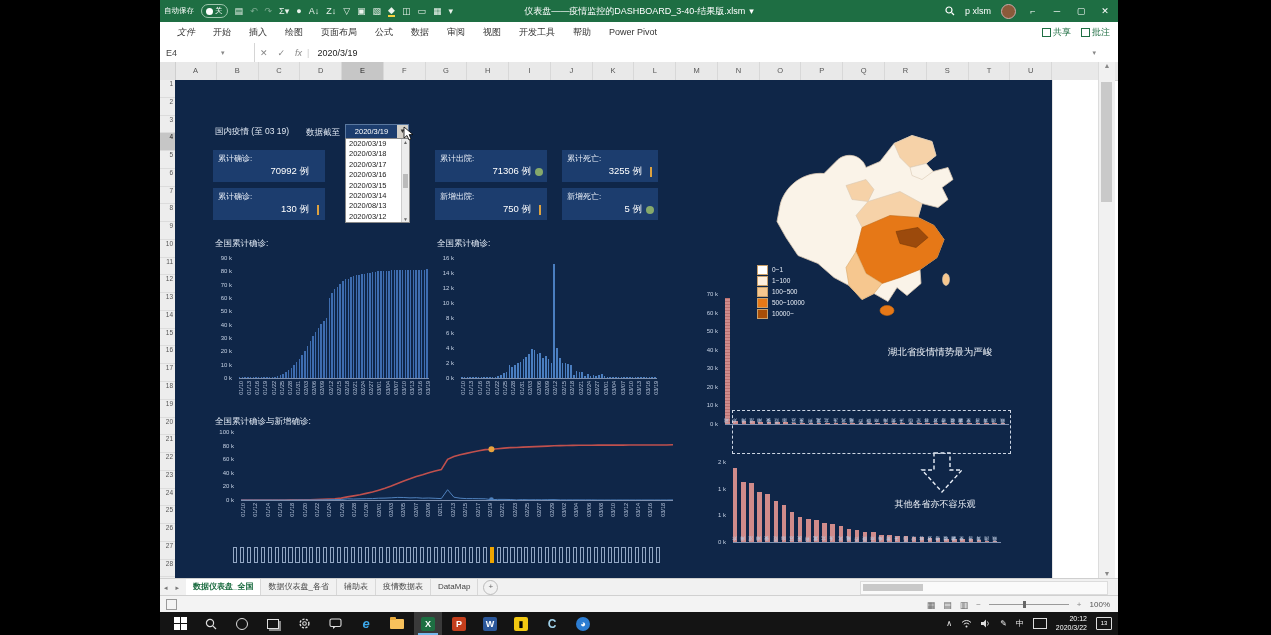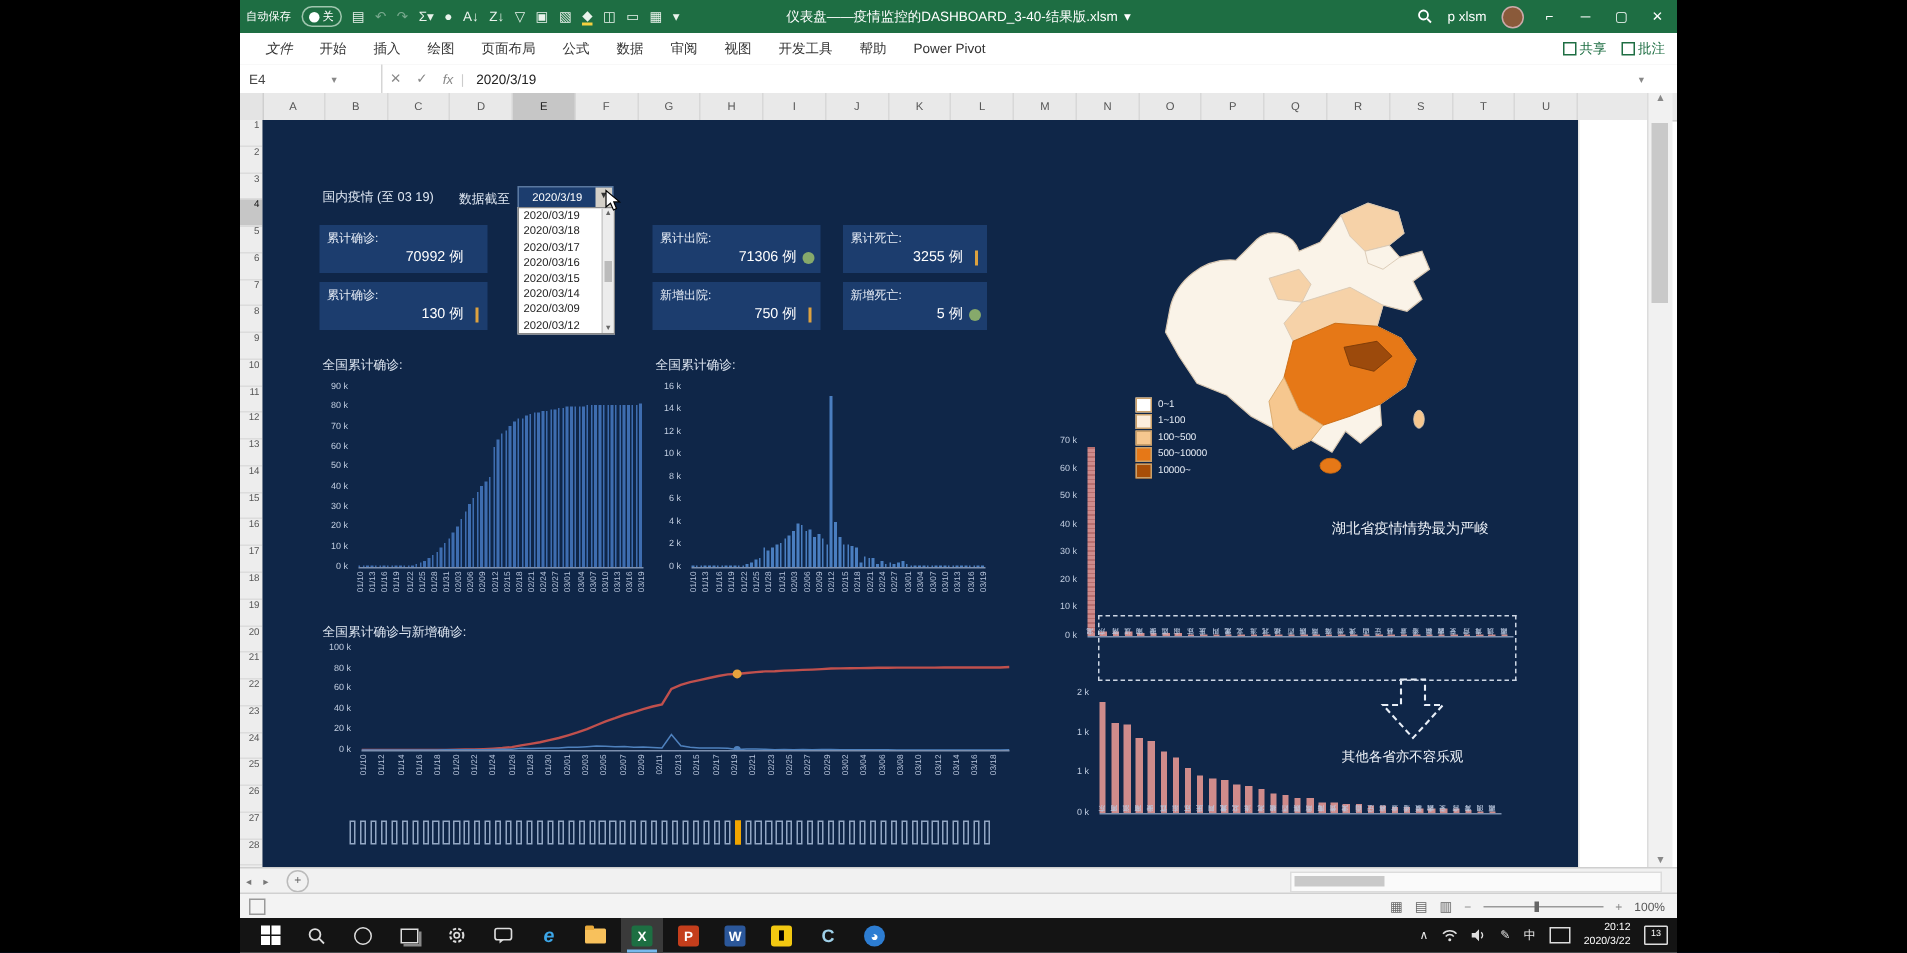--- a/index.html
+++ b/index.html
@@ -259,21 +259,21 @@
           <span>▲</span>
           <div id="list-thumb"></div>
           <span>▼</span>
         </div>
     <div class="opt first">2020/03/19</div>
         <div class="opt">2020/03/18</div>
         <div class="opt">2020/03/17</div>
         <div class="opt">2020/03/16</div>
         <div class="opt">2020/03/15</div>
         <div class="opt">2020/03/14</div>
-        <div class="opt">2020/03/09</div>
+        <div class="opt">2020/08/13</div>
         <div class="opt">2020/03/12</div>
       </div>
     <svg id="cursor" width="12" height="16" viewBox="0 0 12 16">
         <polygon points="1,1 1,12 4,9.5 6,14 8,13 6.2,8.6 10,8.6" fill="#fff" stroke="#000" stroke-width="0.8"></polygon>
       </svg>
 
     <div id="stat-cards">
         <div class="card" style="left: 38px; top: 70px;">
           <div class="card-label">累计确诊:</div>
           <div class="card-value">70992 例</div>
@@ -847,20 +847,27 @@
         <div class="xl" style="left: 227.39px; font-size: 4.5px;">宁夏</div>
         <div class="xl" style="left: 235.52px; font-size: 4.5px;">台湾</div>
         <div class="xl" style="left: 243.64px; font-size: 4.5px;">青海</div>
         <div class="xl" style="left: 251.76px; font-size: 4.5px;">澳门</div>
         <div class="xl" style="left: 259.88px; font-size: 4.5px;">西藏</div>
       </div>
   </div>
 
   <div id="sheetrow">
     <span id="tabnav">◂ ▸</span>
+    <span id="sheet-tabs-wrap" style="display:flex">
+        <div class="stab active">数据仪表盘_全国</div>
+        <div class="stab">数据仪表盘_各省</div>
+        <div class="stab">辅助表</div>
+        <div class="stab">疫情数据表</div>
+        <div class="stab">DataMap</div>
+      </span>
     <span id="addsheet">+</span>
     <div id="hscroll">
         <div id="hthumb"></div>
       </div>
   </div>
 
   <div id="statusbar">
     <span style="position:absolute;left:6px;top:3px;width:9px;height:9px;border:1px solid #999;display:inline-block"></span>
     <div id="sb-right">
       <span class="viewic">▦</span>

